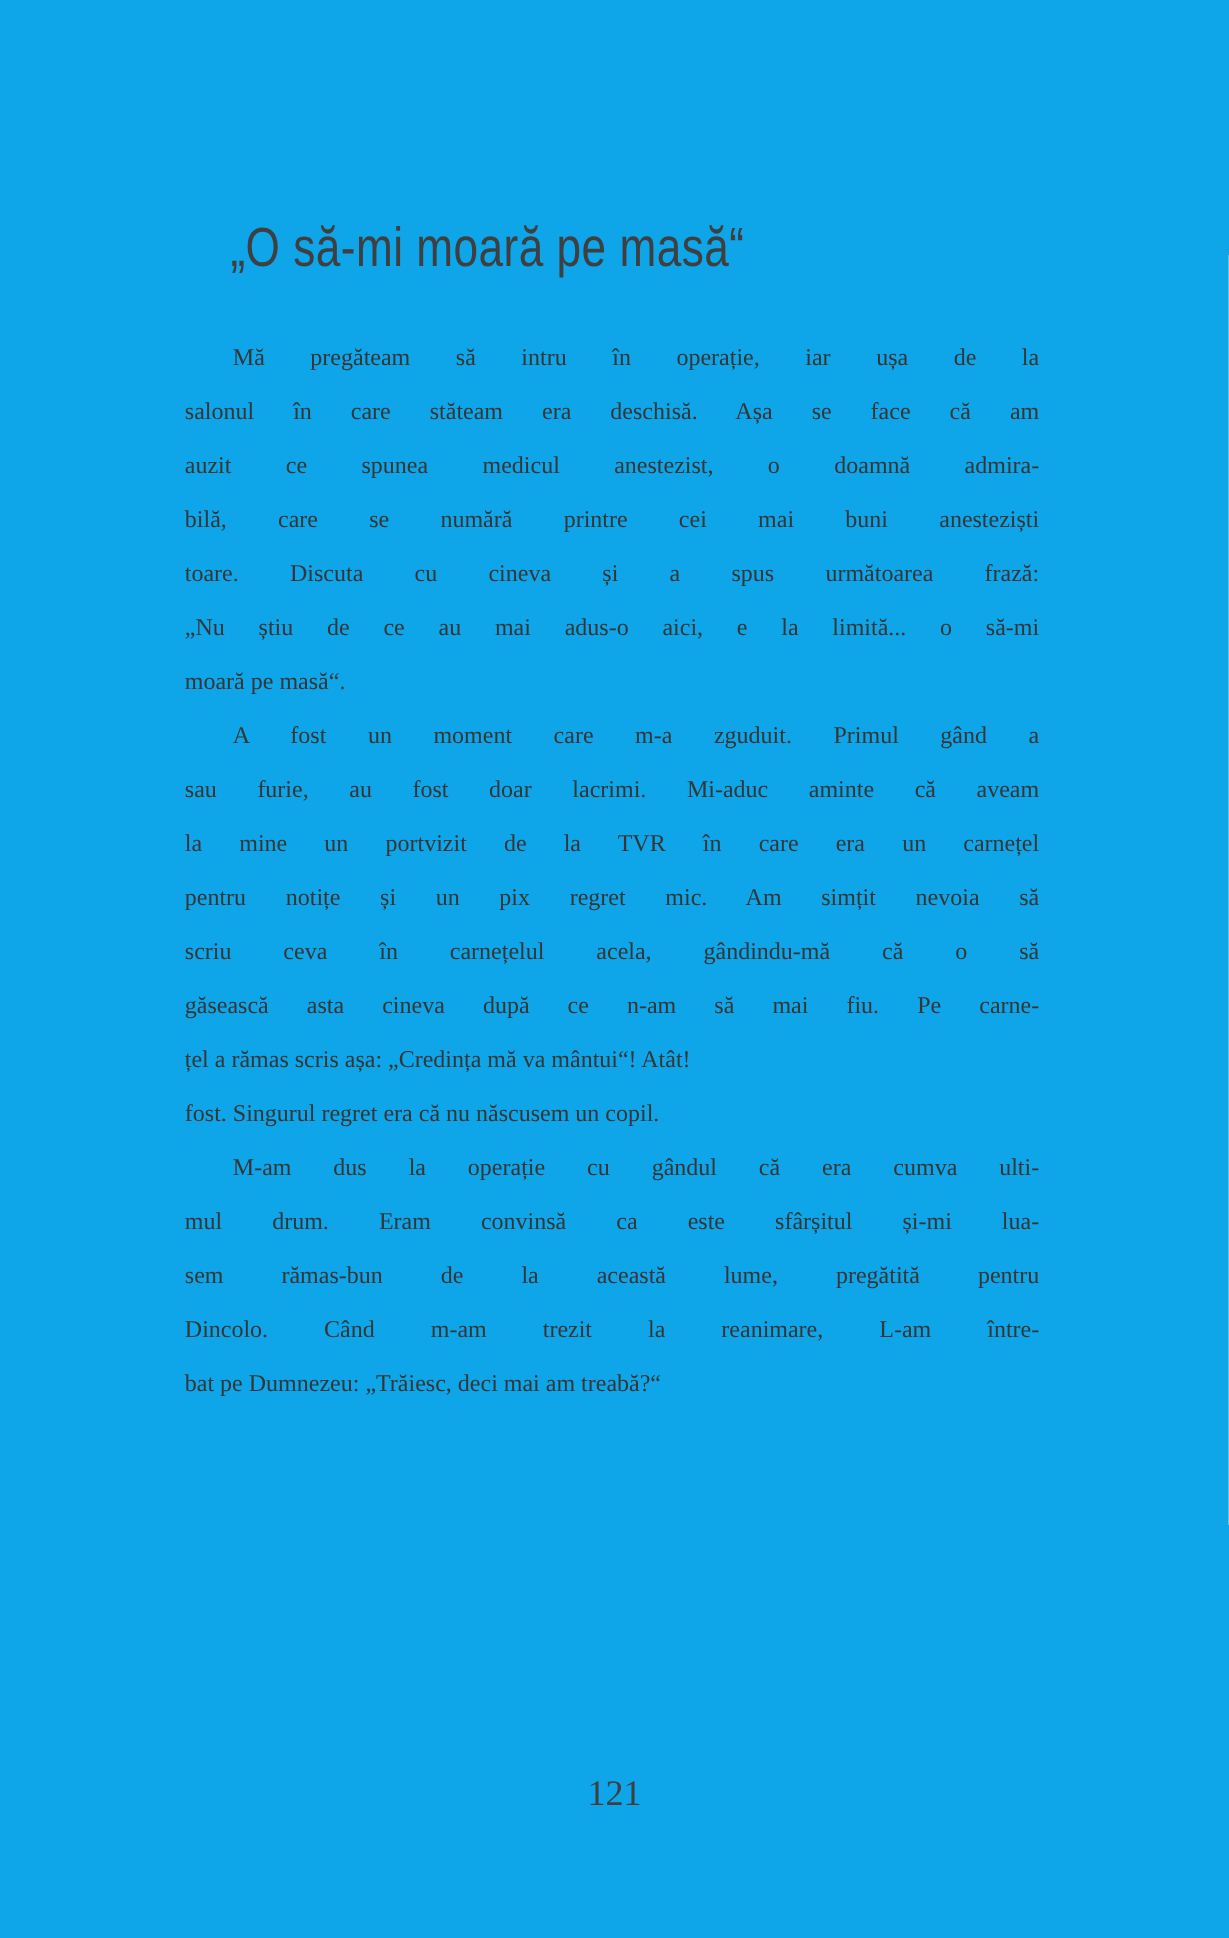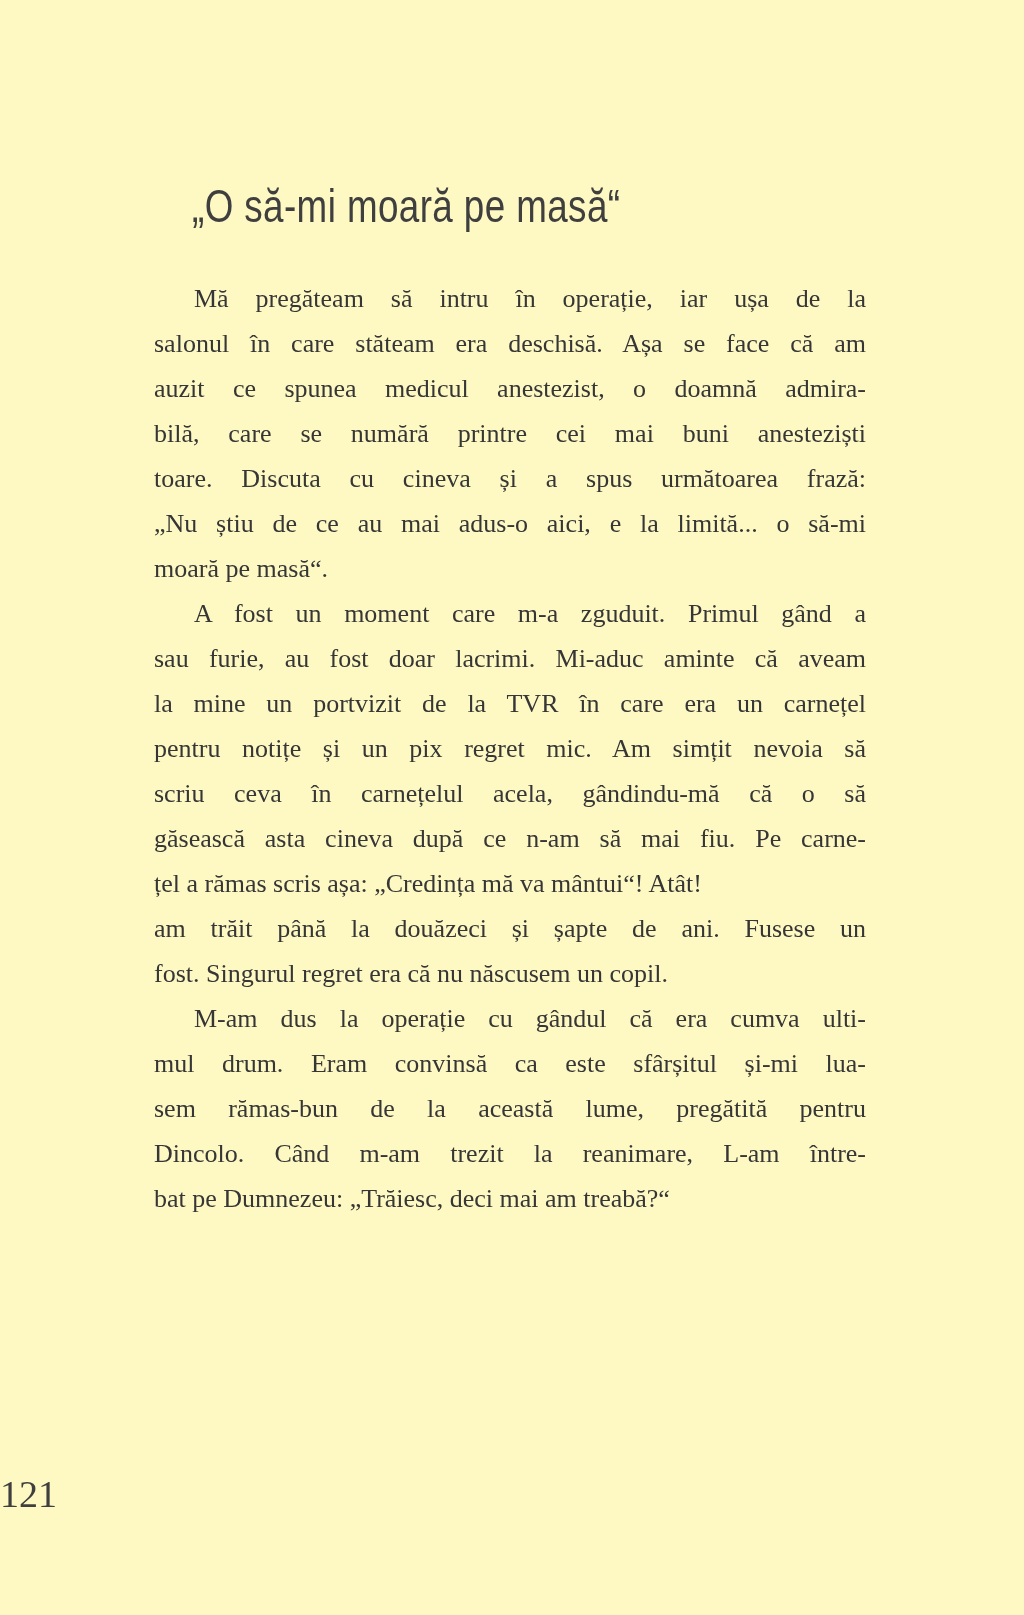--- a/index.html
+++ b/index.html
@@ -5,21 +5,21 @@
 <style>
   html, body {
     margin: 0;
     padding: 0;
     background: #ffffff;
   }
   .page {
     position: relative;
     width: 1024px;
     height: 1615px;
-    background: #fef9c3;
+    background: #0ea5e9;
     overflow: hidden;
   }
   .chapter-title {
     position: absolute;
     left: 192px;
     top: 180px;
     margin: 0;
     font-family: "Liberation Sans", "DejaVu Sans", sans-serif;
     font-weight: 400;
     font-size: 46px;
@@ -35,42 +35,42 @@
     left: 154px;
     top: 276px;
     width: 712px;
   }
   .paragraph {
     margin: 0;
     padding: 0;
   }
   .line {
     font-family: "Liberation Serif", "DejaVu Serif", serif;
-    font-size: 26px;
+    font-size: 20px;
     line-height: 45px;
     color: #363636;
     text-align: justify;
     text-align-last: justify;
     text-justify: inter-word;
     white-space: normal;
   }
   .line.first {
     text-indent: 40px;
   }
   .line.last {
     text-align-last: left;
   }
   .page-number {
     position: absolute;
     left: 0;
     top: 1472px;
     width: 100%;
-    text-align: left;
+    text-align: center;
     font-family: "Liberation Serif", "DejaVu Serif", serif;
-    font-size: 38px;
+    font-size: 30px;
     line-height: 45px;
     color: #3f3f3f;
   }
 </style>
 </head>
 <body>
 
 <div class="page">
 
   <h1 class="chapter-title">„O să-mi moară pe masă“</h1>
@@ -91,21 +91,20 @@
       <div class="line first">A fost un moment care m-a zguduit. Primul gând a</div>
       <div class="line">sau furie, au fost doar lacrimi. Mi-aduc aminte că aveam</div>
       <div class="line">la mine un portvizit de la TVR în care era un carnețel</div>
       <div class="line">pentru notițe și un pix regret mic. Am simțit nevoia să</div>
       <div class="line">scriu ceva în carnețelul acela, gândindu-mă că o să</div>
       <div class="line">găsească asta cineva după ce n-am să mai fiu. Pe carne-</div>
       <div class="line last">țel a rămas scris așa: „Credința mă va mântui“! Atât!</div>
     </div>
 
     <div class="paragraph">
-      <div class="line">am trăit până la douăzeci și șapte de ani. Fusese un</div>
       <div class="line last">fost. Singurul regret era că nu născusem un copil.</div>
     </div>
 
     <div class="paragraph">
       <div class="line first">M-am dus la operație cu gândul că era cumva ulti-</div>
       <div class="line">mul drum. Eram convinsă ca este sfârșitul și-mi lua-</div>
       <div class="line">sem rămas-bun de la această lume, pregătită pentru</div>
       <div class="line">Dincolo. Când m-am trezit la reanimare, L-am între-</div>
       <div class="line last">bat pe Dumnezeu: „Trăiesc, deci mai am treabă?“</div>
     </div>

